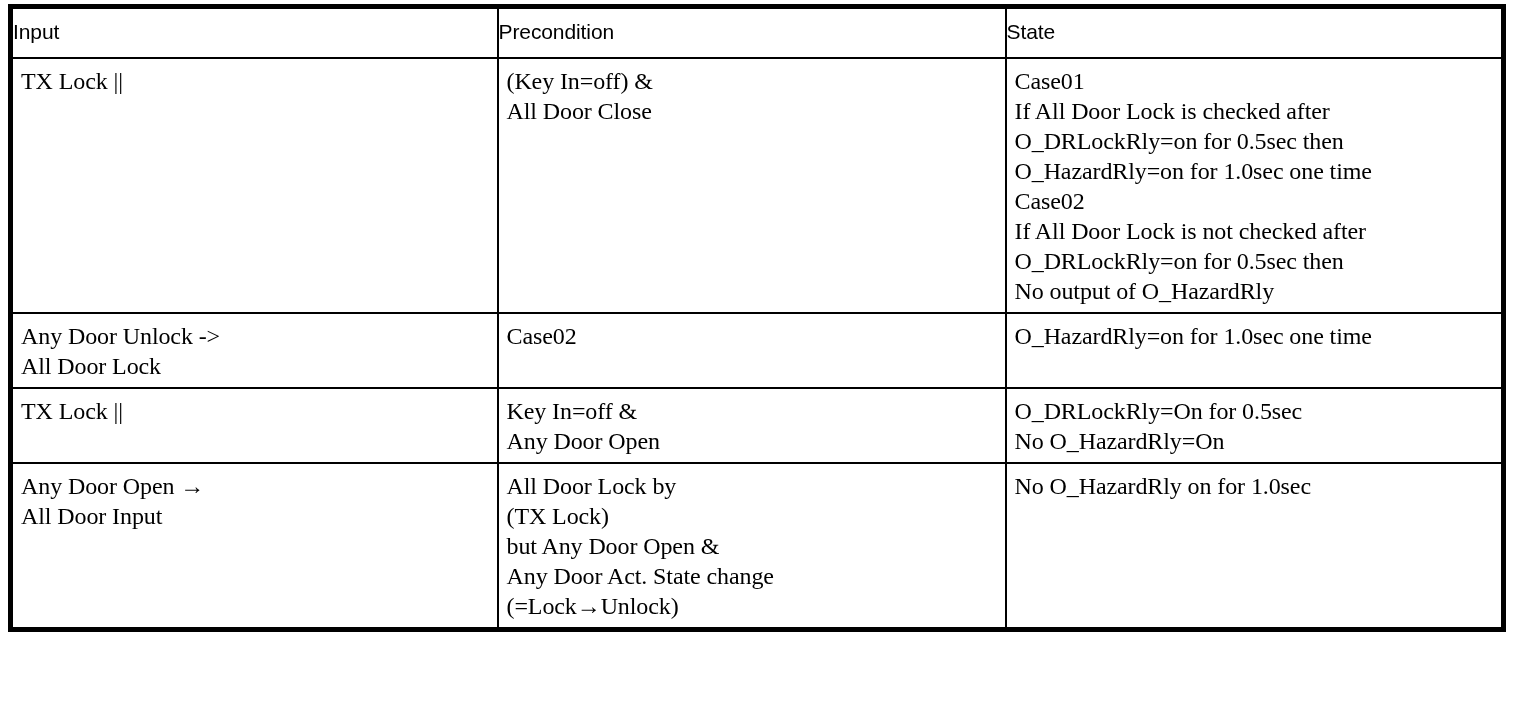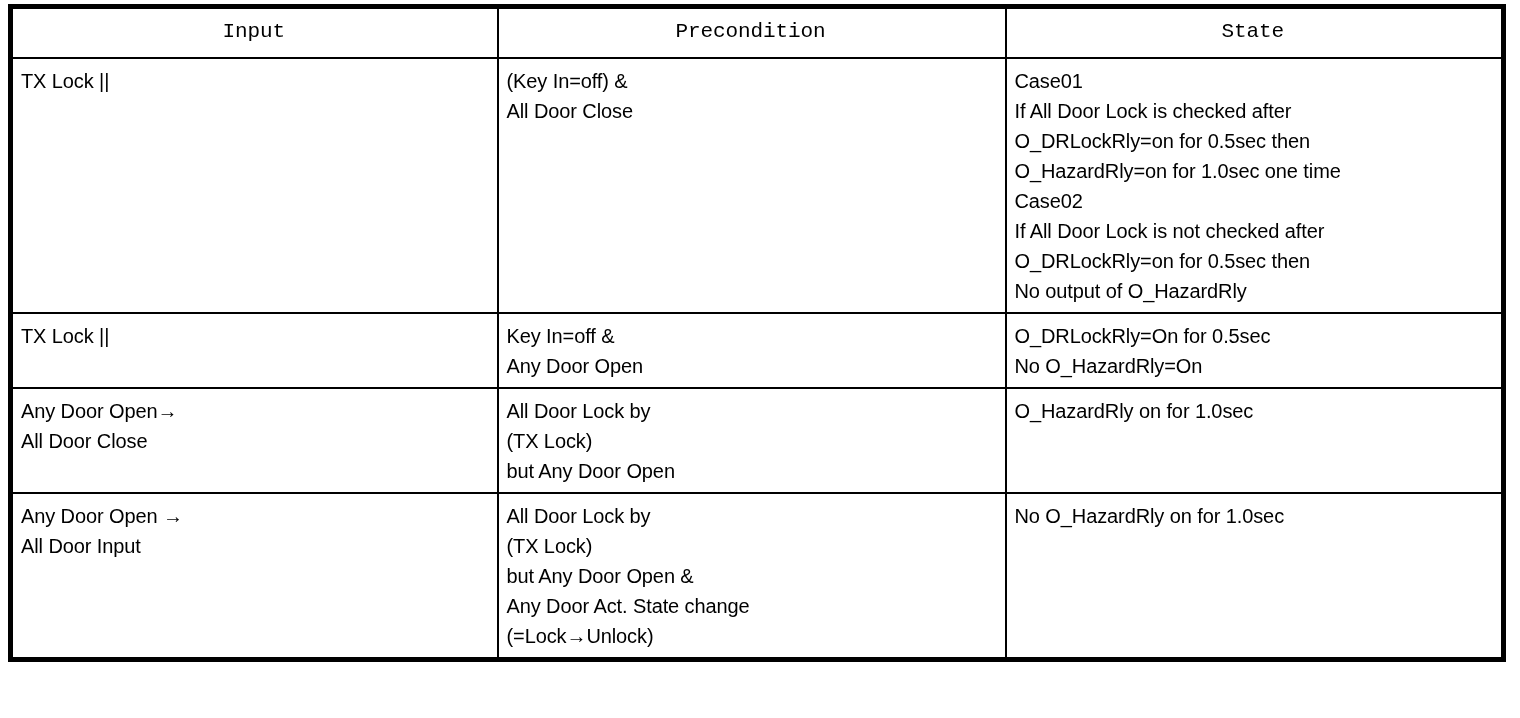--- a/index.html
+++ b/index.html
@@ -44,39 +44,39 @@
     margin: 0;
     vertical-align: top;
     font-weight: normal;
     font-size: 21px;
     line-height: 30px;
     letter-spacing: -0.1px;
     color: #000000;
   }
 
   table.spec-table thead th {
-    text-align: center;
+    text-align: left;
     height: 42px;
     vertical-align: middle;
     padding: 2px 2px 4px 0;
-    font-family: Liberation Mono, monospace;
   }
 
   .hdr-text {
     display: block;
     font-size: 21px;
     line-height: 24px;
   }
 
   .cell-body {
     display: block;
     padding: 7px 6px 6px 8px;
     white-space: pre-line;
-    font-size: 20px;
+    font-size: 24px;
     line-height: 30px;
+    font-family: Liberation Serif, serif;
   }
 
   
   tr.row-r0 > td { height: 245px; }
   tr.row-r1 > td { height: 70px; }
   tr.row-r2 > td { height: 68px; }
   tr.row-r3 > td { height: 99px; }
   tr.row-r4 > td { height: 160px; }
 </style>
 </head>
@@ -120,49 +120,47 @@
 If All Door Lock is checked after
 O_DRLockRly=on for 0.5sec then
 O_HazardRly=on for 1.0sec one time
 Case02
 If All Door Lock is not checked after
 O_DRLockRly=on for 0.5sec then
 No output of O_HazardRly</span>
         </td>
       </tr>
 
+      <tr class="row-r1">
+        <td>
+          <span class="cell-body">Any Door Unlock -&gt;
+All Door Lock</span>
+        </td>
+        <td>
+          <span class="cell-body">Case02</span>
+        </td>
+        <td>
+          <span class="cell-body">O_HazardRly=on for 1.0sec one time</span>
+        </td>
+      </tr>
 
       <tr class="row-r2">
         <td>
           <span class="cell-body">TX Lock ||</span>
         </td>
         <td>
           <span class="cell-body">Key In=off &amp;
 Any Door Open</span>
         </td>
         <td>
           <span class="cell-body">O_DRLockRly=On for 0.5sec
 No O_HazardRly=On</span>
         </td>
       </tr>
 
-      <tr class="row-r3">
-        <td>
-          <span class="cell-body">Any Door Open→
-All Door Close</span>
-        </td>
-        <td>
-          <span class="cell-body">All Door Lock by
-(TX Lock)
-but Any Door Open</span>
-        </td>
-        <td>
-          <span class="cell-body">O_HazardRly on for 1.0sec</span>
-        </td>
-      </tr>
 
       <tr class="row-r4">
         <td>
           <span class="cell-body">Any Door Open →
 All Door Input</span>
         </td>
         <td>
           <span class="cell-body">All Door Lock by
 (TX Lock)
 but Any Door Open &amp;

